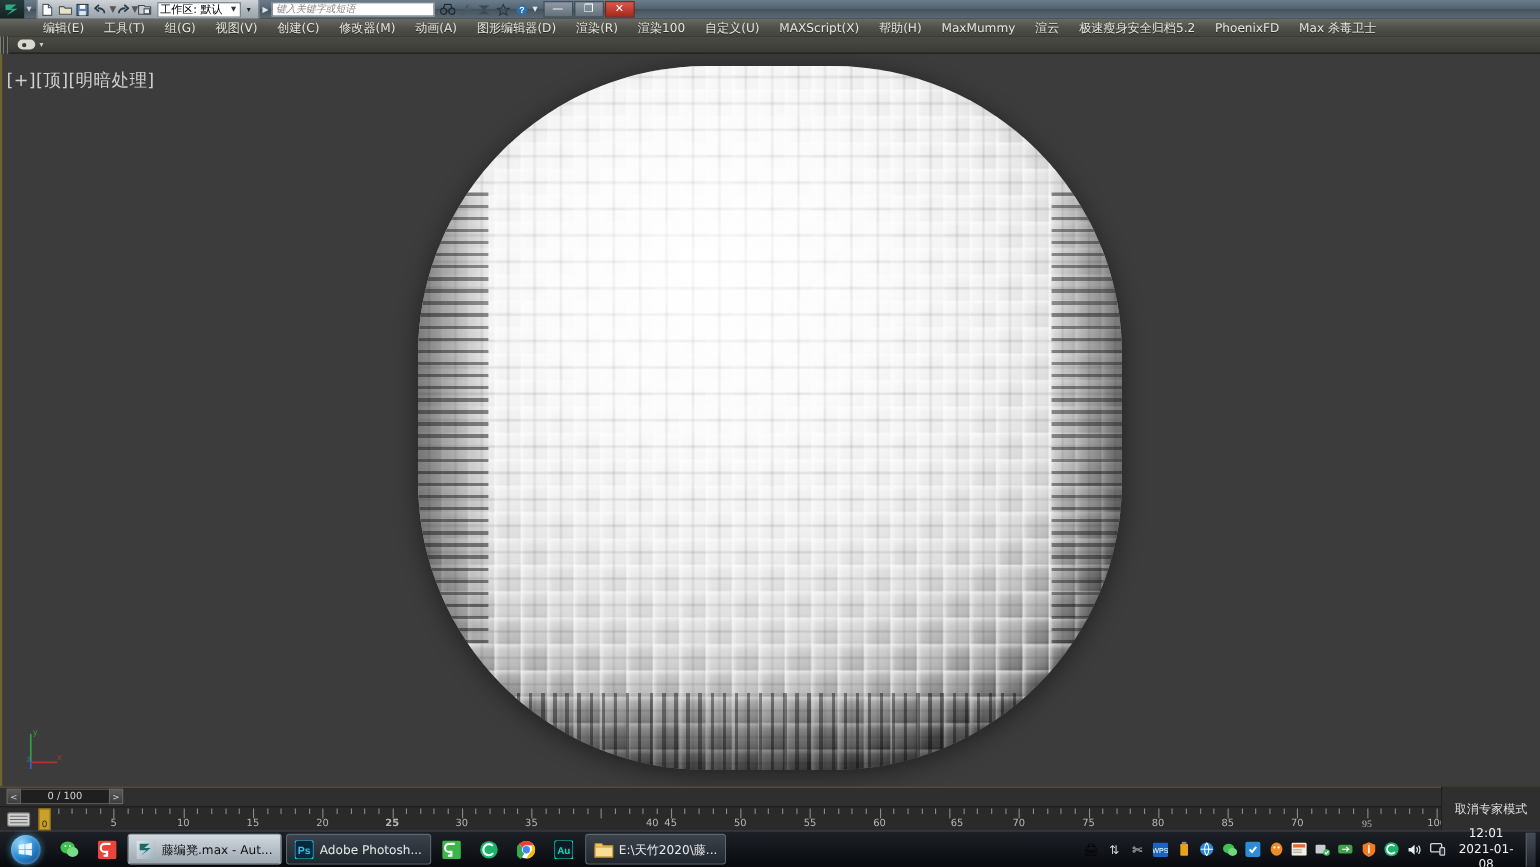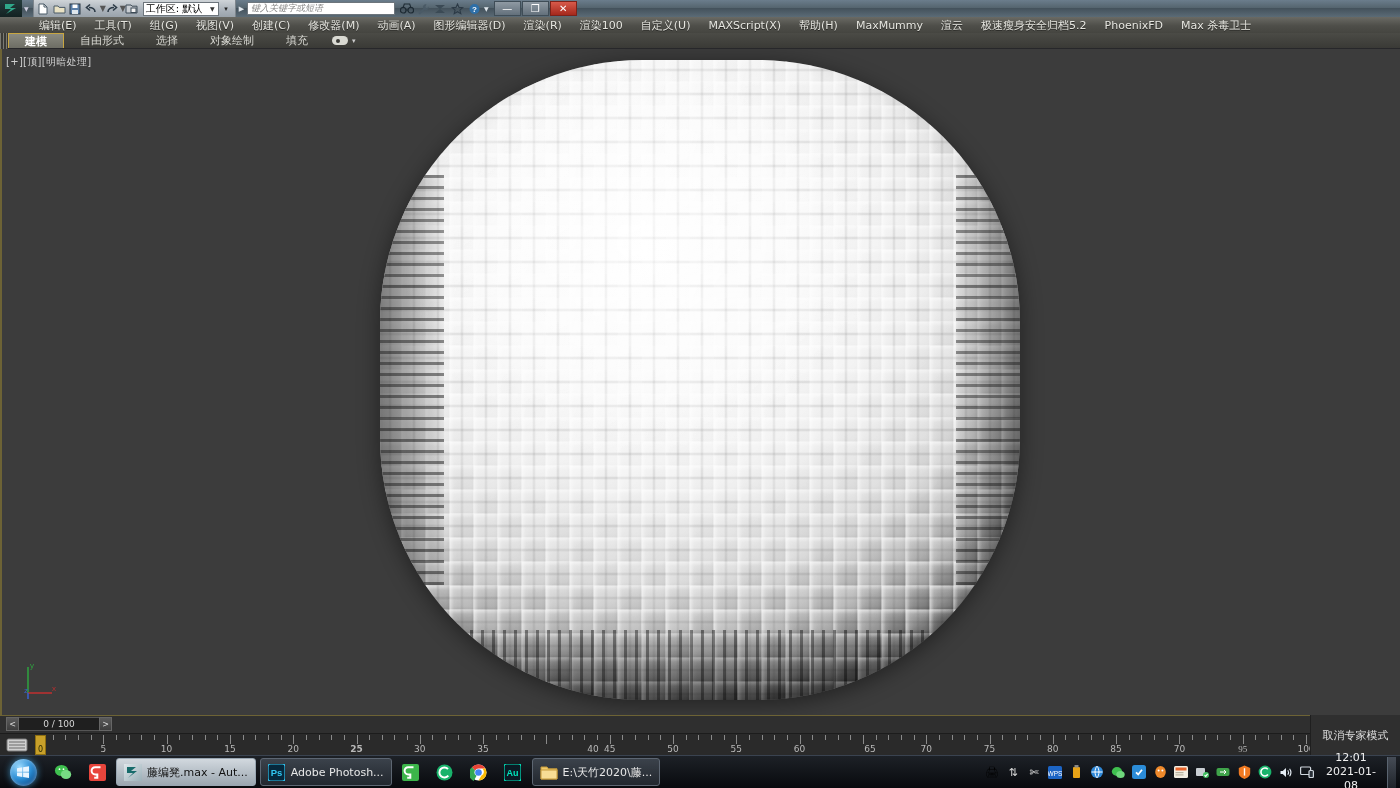--- a/index.html
+++ b/index.html
@@ -101,21 +101,21 @@
     width:4px;height:4px;border-radius:50%;background:#3a3a36; }
   .rib-caret { font-size: 7px; color:#ccc; margin-left: 4px; }
 
   
   .viewport {
     position: absolute; left: 0; top: 49px; width: 1400px; height: 666px;
     background: #3c3c3c; overflow: hidden;
     border-left: 2px solid #6d6335;
   }
   .vp-label {
-    position: absolute; left: 4px; top: 6px; font-size: 10px; color: #cfcfcf;
+    position: absolute; left: 4px; top: 14px; font-size: 16px; color: #cfcfcf;
     letter-spacing: .3px; z-index: 5; white-space: nowrap;
   }
   .vp-axis { position: absolute; left: 16px; bottom: 12px; width: 44px; height: 44px; z-index:5;}
 
   
   .model-wrap {
     position: absolute; left: 378px; top: 11px;
     width: 640px; height: 640px;
   }
   .model {
@@ -400,27 +400,20 @@
       <div class="menuitem">帮助(H)</div>
       <div class="menuitem">MaxMummy</div>
       <div class="menuitem">渲云</div>
       <div class="menuitem">极速瘦身安全归档5.2</div>
       <div class="menuitem">PhoenixFD</div>
       <div class="menuitem">Max 杀毒卫士</div>
     </div>
 
   <div class="ribbon">
     <div class="rib-grip"></div>
-    <div id="ribtabs" style="display:flex;align-items:center;">
-        <div class="rib-tab active">建模</div>
-        <div class="rib-tab">自由形式</div>
-        <div class="rib-tab">选择</div>
-        <div class="rib-tab">对象绘制</div>
-        <div class="rib-tab">填充</div>
-      </div>
     <div class="rib-pill"></div>
     <span class="rib-caret">▾</span>
   </div>
 
   <div class="viewport">
     <div class="vp-label">[+][顶][明暗处理]</div>
 
     <div class="model-wrap">
       <div class="model">
         <div class="weave"></div>

